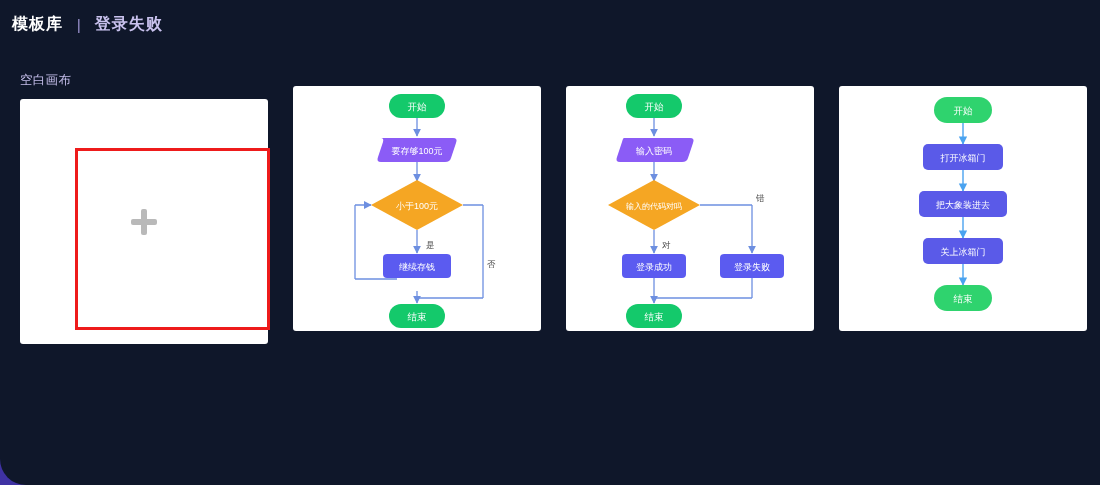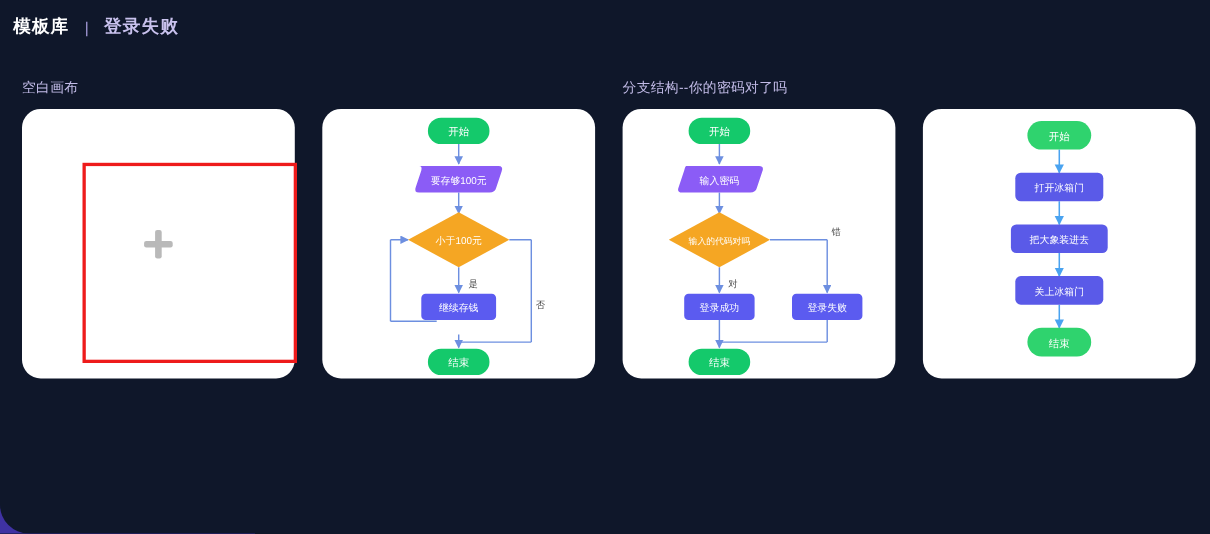--- a/index.html
+++ b/index.html
@@ -20,30 +20,30 @@
     display:flex;align-items:center;gap:14px;
     font-size:16px;font-weight:bold;
   }
   .tab{color:#ffffff;letter-spacing:1px;cursor:pointer;}
   .tab.inactive{color:#c9c2ee;}
   .tab-sep{color:#a79ddd;font-weight:normal;font-size:14px;}
 
   
   .grid{
     position:absolute;left:20px;top:72px;
-    display:flex;gap:23px;align-items:flex-end;
+    display:flex;gap:23px;align-items:center;
   }
   .cell{width:250px;}
   .cell-title{
     color:#c3bce8;font-size:12.5px;
     margin:0 0 10px 0;white-space:nowrap;letter-spacing:.3px;
   }
   .card{
     width:248px;height:245px;
-    background:#ffffff;border-radius:17px;
+    background:#ffffff;border-radius:3px;
     position:relative;overflow:hidden;
   }
   .card.blank{ }
 
   
   .plus{
     position:absolute;left:50%;top:50%;
     transform:translate(-50%,-50%);
     width:26px;height:26px;
   }
@@ -125,21 +125,20 @@
             <text x="124" y="234" text-anchor="middle" fill="#ffffff" font-size="9.5" font-family="Liberation Sans, sans-serif">结束</text>
 
             <text x="133" y="162" fill="#4a4a4a" font-size="8.5" font-family="Liberation Sans, sans-serif">是</text>
             <text x="194" y="181" fill="#4a4a4a" font-size="8.5" font-family="Liberation Sans, sans-serif">否</text>
           </svg>
         </div>
       </div>
     </div>
 
     <div class="cell">
-      <div class="cell-title">分支结构--你的密码对了吗</div>
       <div class="card">
         <div class="flow">
           <svg viewBox="0 0 248 245" xmlns="http://www.w3.org/2000/svg">
             <defs>
               <marker id="ar2" markerWidth="7" markerHeight="7" refX="5.4" refY="3" orient="auto" markerUnits="strokeWidth">
                 <path d="M0,0 L6,3 L0,6 z" fill="#6d8fe0"></path>
               </marker>
             </defs>
 
             <path d="M88,32 L88,50" stroke="#6d8fe0" stroke-width="1.3" fill="none" marker-end="url(#ar2)"></path>

